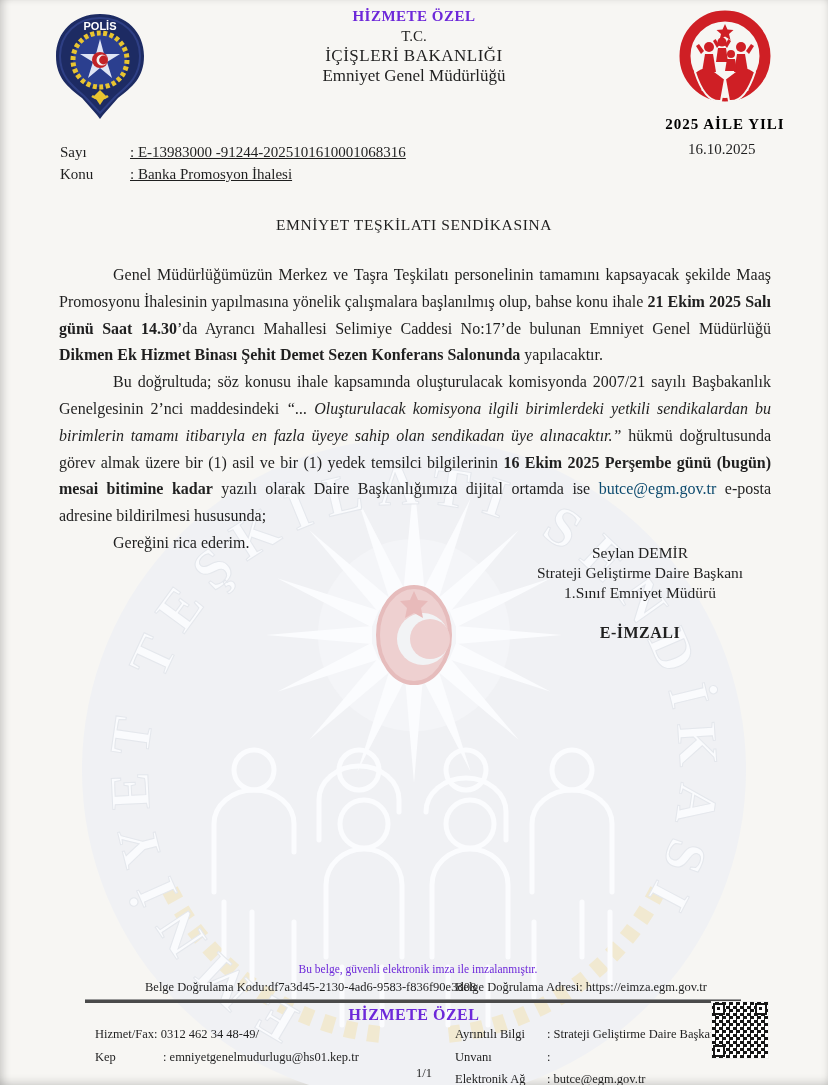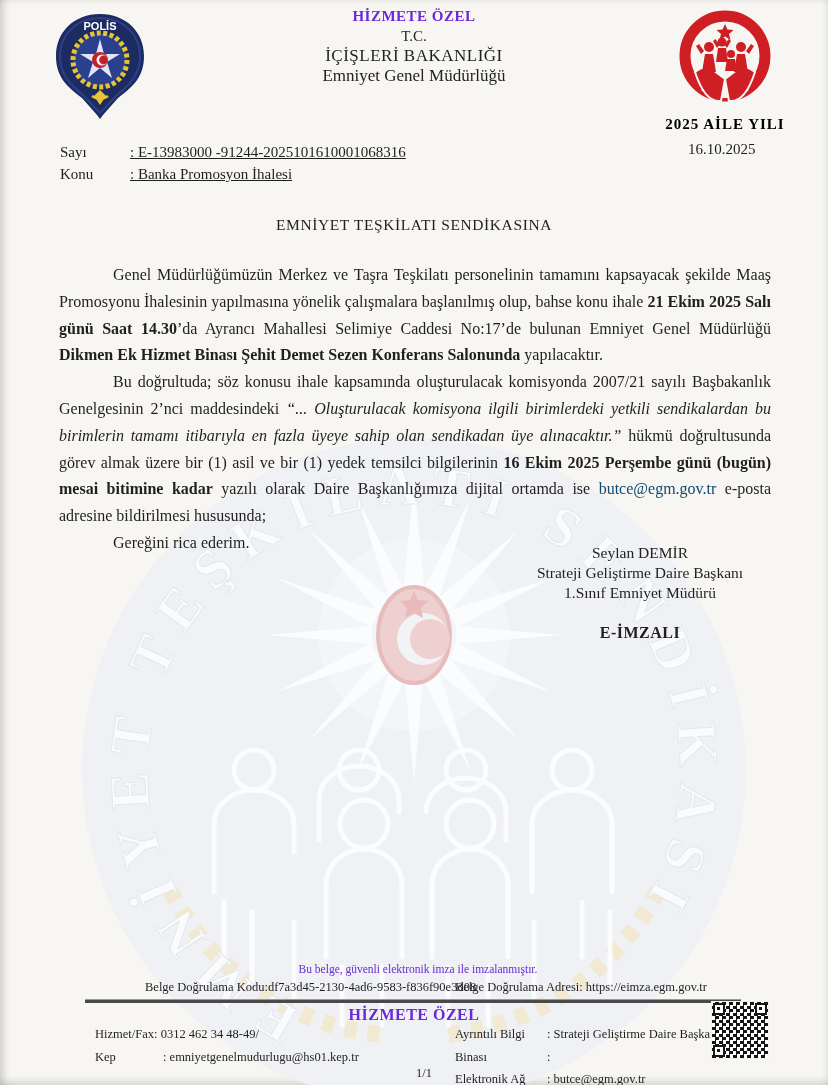--- a/index.html
+++ b/index.html
@@ -207,21 +207,21 @@
   </div>
   <div class="abs rule"></div>
   <div class="abs ctr cls-bot red">HİZMETE ÖZEL</div>
 
   <div class="abs fcol fleft">
     <div><span>Hizmet/Fax:</span> <span>0312 462 34 48-49/</span></div>
     <div><span class="lbl">Kep</span><span>: emniyetgenelmudurlugu@hs01.kep.tr</span></div>
   </div>
   <div class="abs fcol fright">
     <div><span class="lbl">Ayrıntılı Bilgi</span><span>: Strateji Geliştirme Daire Başkanlığı</span></div>
-    <div><span class="lbl">Binası</span><span>:</span></div>
+    <div><span class="lbl">Unvanı</span><span>:</span></div>
     <div><span class="lbl">Elektronik Ağ</span><span>: butce@egm.gov.tr</span></div>
   </div>
 
   <div class="abs qr">
     <div class="f tl"></div>
     <div class="f tr"></div>
     <div class="f bl"></div>
   </div>
 
   <div class="abs ctr page-num">1/1</div>

